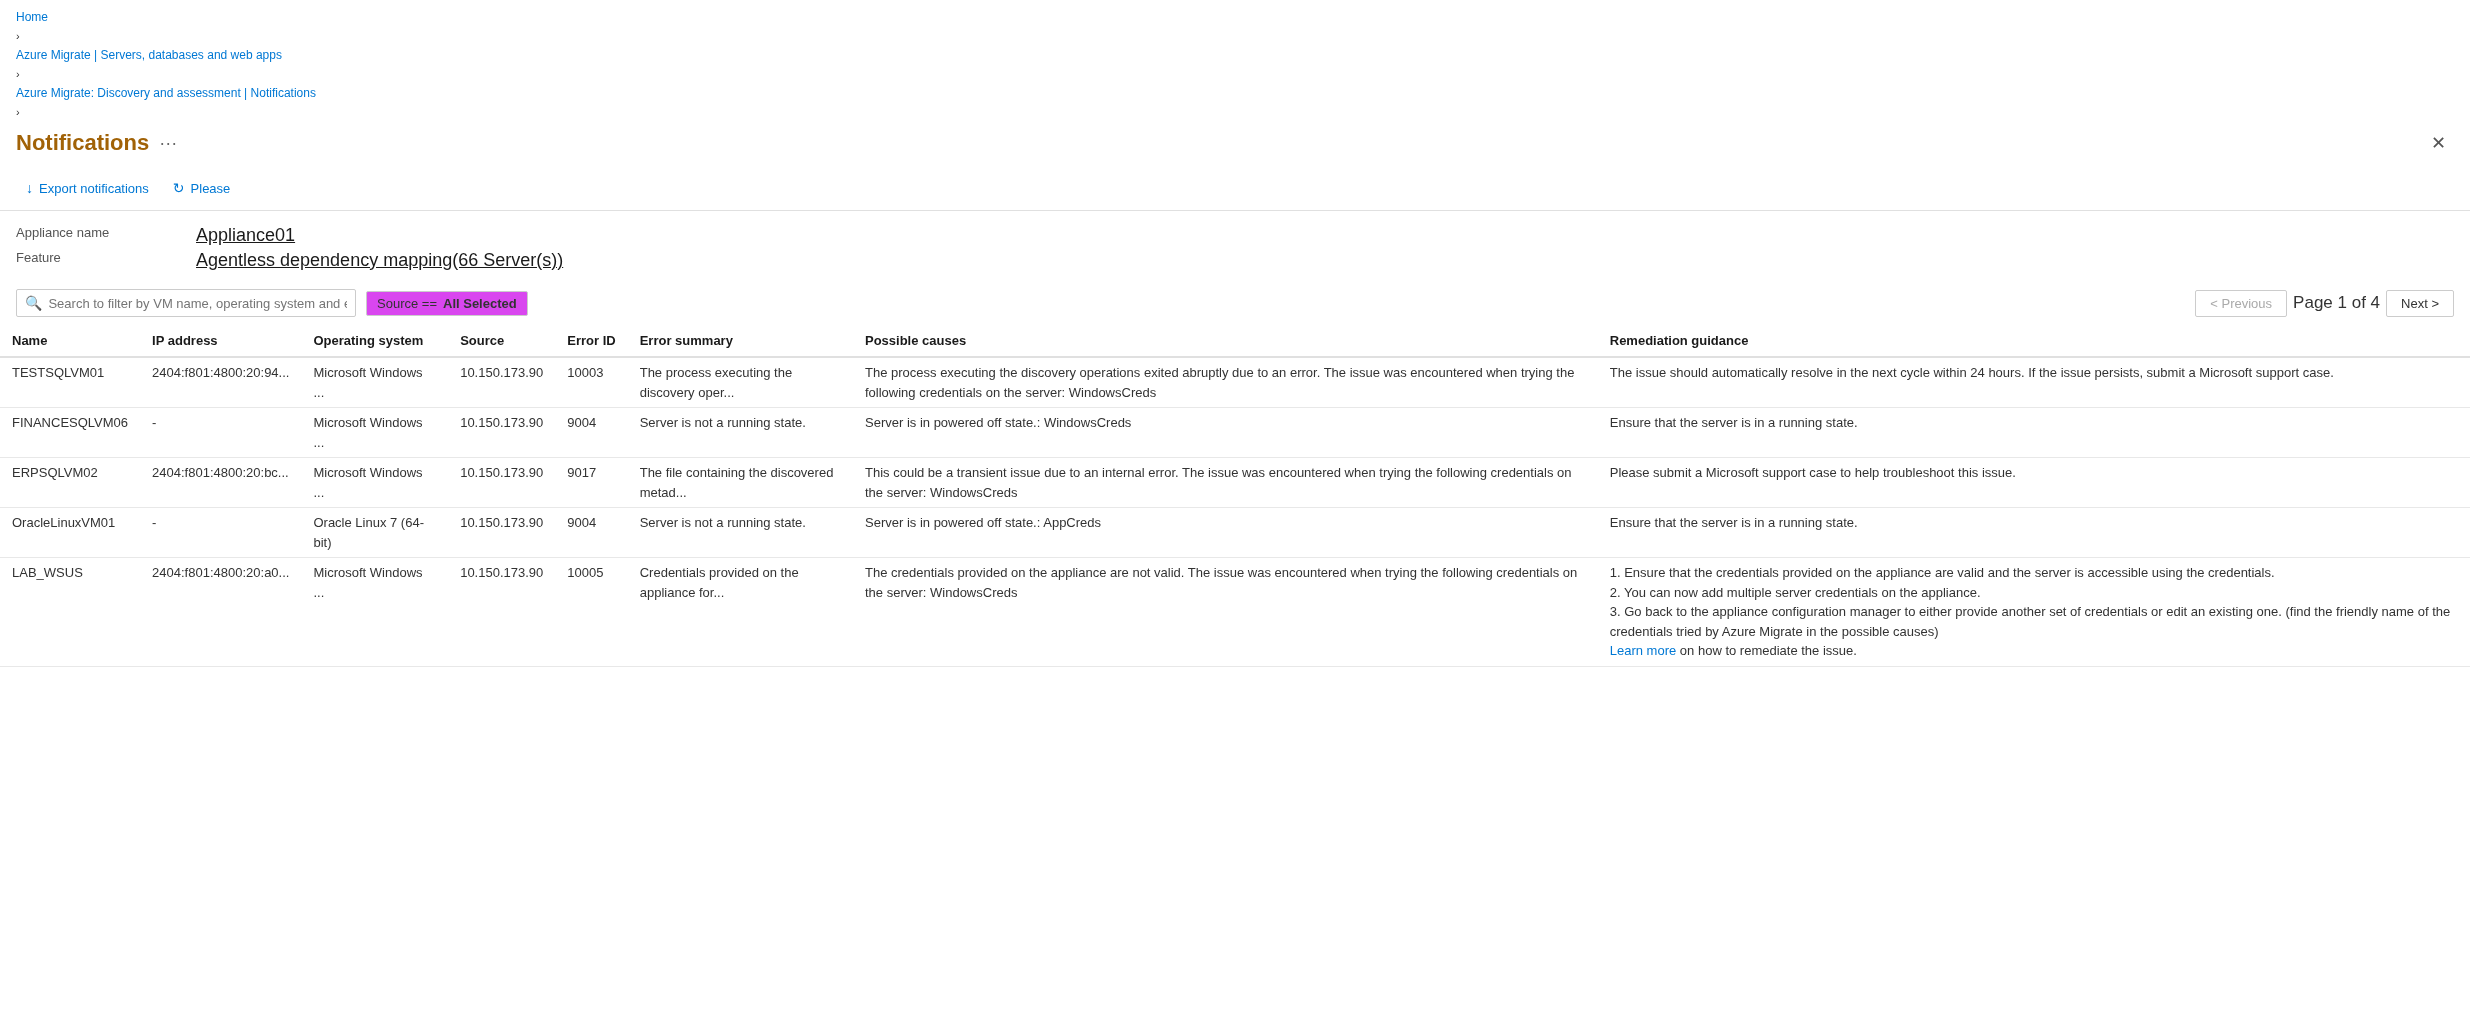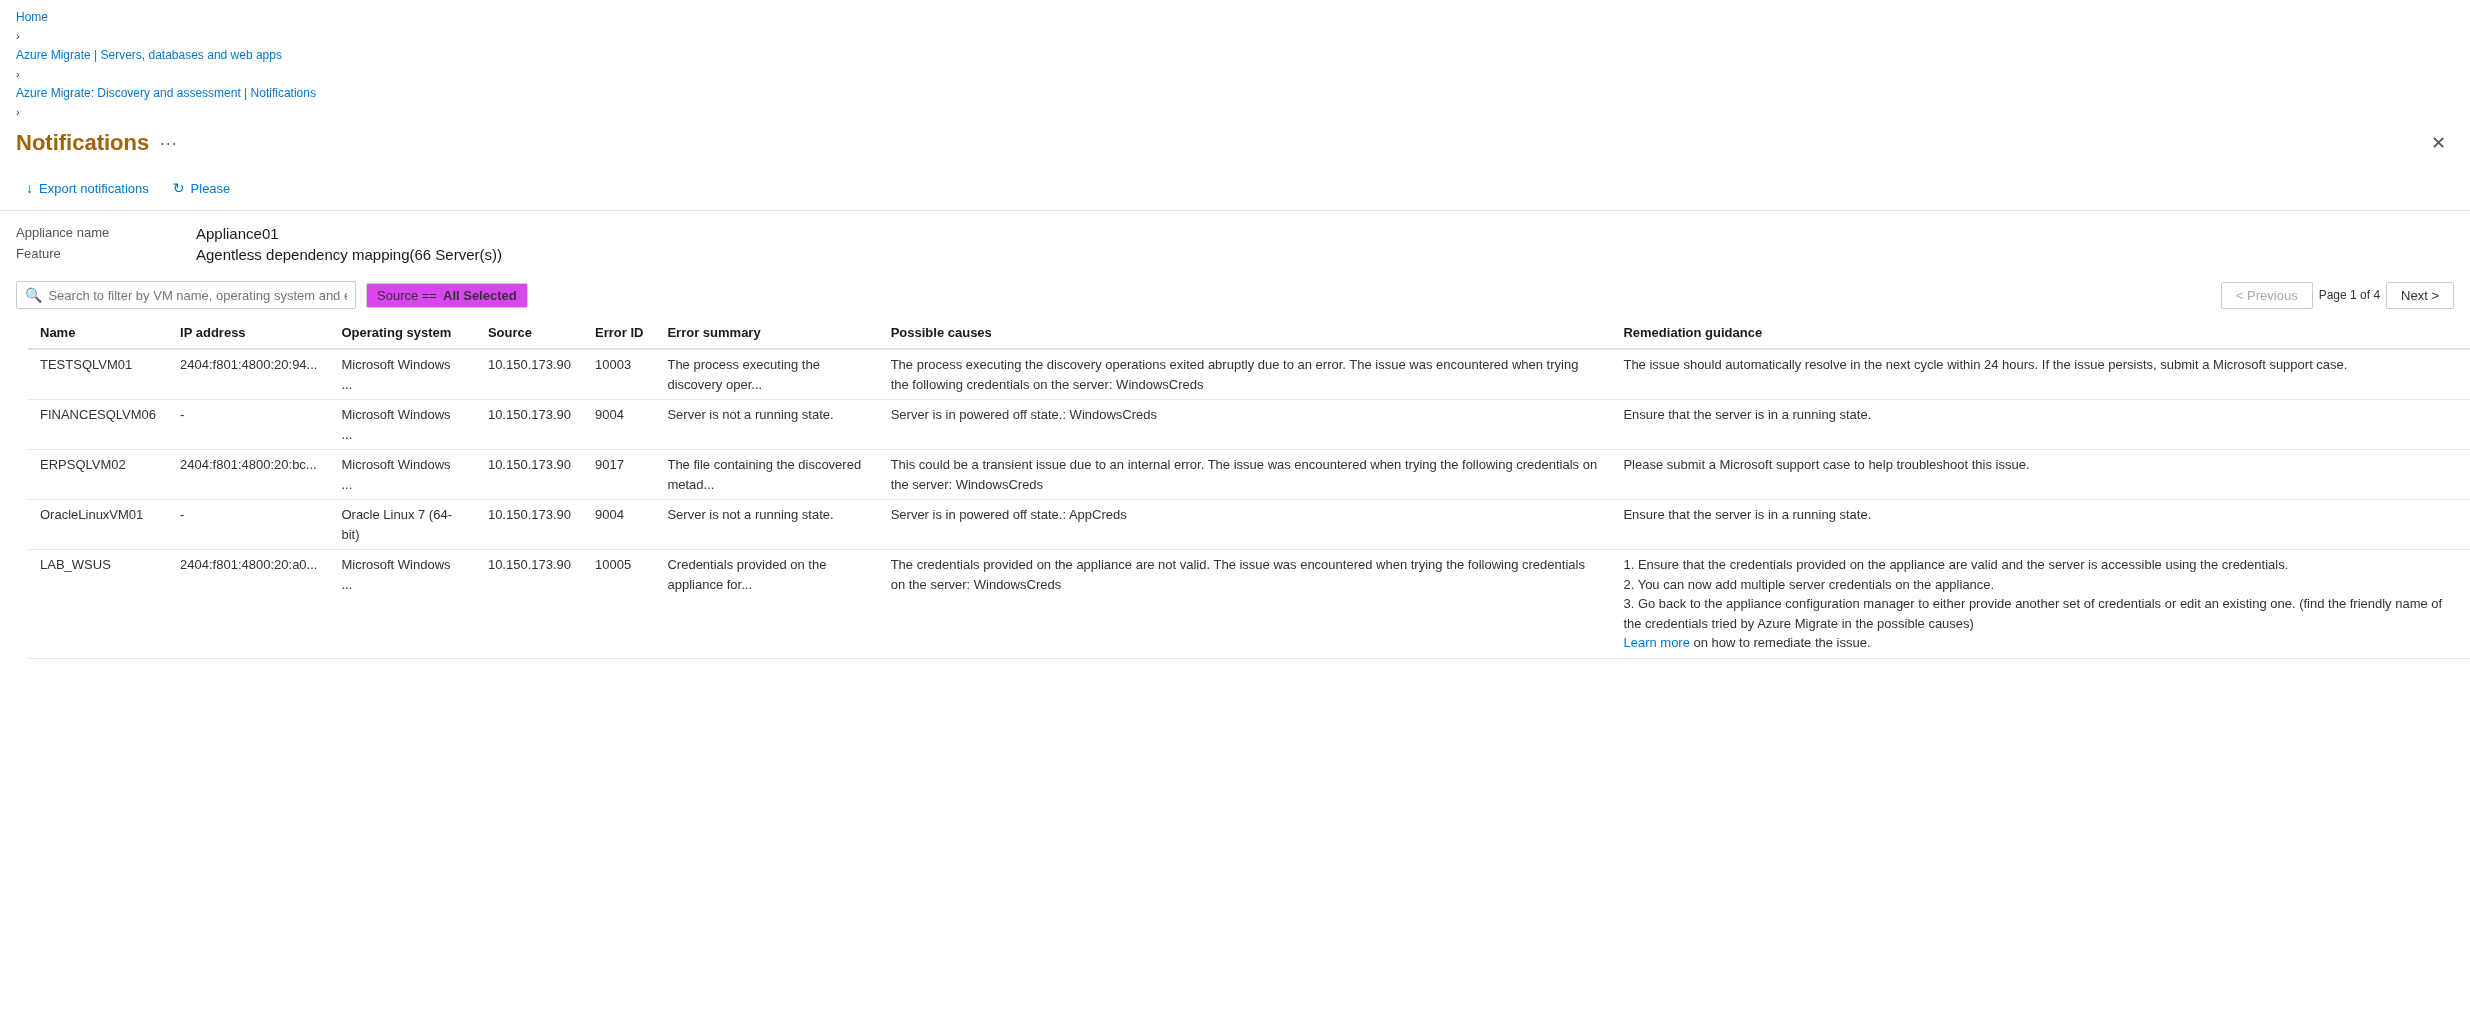--- a/index.html
+++ b/index.html
@@ -14,36 +14,36 @@
     .page-title { font-size: 22px; font-weight: 600; color: #a16207; }
     .page-title-more { color: #666; font-size: 18px; cursor: pointer; }
     .close-btn { margin-left: auto; background: none; border: none; font-size: 18px; cursor: pointer; color: #555; padding: 4px 8px; }
 
     .toolbar { display: flex; align-items: center; gap: 4px; padding: 4px 16px 8px; border-bottom: 1px solid #e0e0e0; }
     .toolbar-btn { display: flex; align-items: center; gap: 6px; background: none; border: none; cursor: pointer; color: #0078d4; font-size: 13px; padding: 6px 10px; border-radius: 2px; }
     .toolbar-icon { font-size: 14px; }
 
     .info-section { padding: 14px 16px 10px; display: grid; grid-template-columns: 180px auto; row-gap: 4px; }
     .info-label { color: #555; font-size: 13px; }
-    .info-value { color: #1a1a1a; font-size: 15px; }
+    .info-value { color: #1a1a1a; font-size: 18px; text-decoration: underline; }
 
     .filter-bar { display: flex; align-items: center; justify-content: space-between; padding: 8px 16px; }
     .filter-left { display: flex; align-items: center; gap: 10px; }
     .search-box { display: flex; align-items: center; border: 1px solid #ccc; border-radius: 2px; padding: 5px 8px; width: 340px; gap: 6px; background: #fff; }
     .search-box input { border: none; outline: none; font-size: 13px; width: 100%; color: #555; background: transparent; }
     .search-icon-span { color: #666; font-size: 14px; }
     .filter-tag { display: flex; align-items: center; gap: 6px; background: #d946ef; border: 1px solid #ccc; padding: 4px 10px; border-radius: 2px; font-size: 13px; }
     .filter-tag-bold { font-weight: 600; }
 
     .pagination { display: flex; align-items: center; gap: 6px; }
-    .page-info { font-size: 12px; color: #333; white-space: nowrap; }
+    .page-info { font-size: 17px; color: #333; white-space: nowrap; }
     .page-btn { border: 1px solid #ccc; background: #fff; padding: 5px 14px; cursor: pointer; font-size: 13px; border-radius: 2px; color: #333; }
     .page-btn:disabled { color: #aaa; cursor: default; }
 
-    .table-container { padding: 0 0; overflow-x: auto; margin-left: 28px; }
+    .table-container { padding: 0 0; overflow-x: auto; }
     table { width: 100%; border-collapse: collapse; font-size: 13px; }
     thead tr { border-bottom: 2px solid #e0e0e0; }
     thead th { text-align: left; padding: 8px 12px; font-weight: 600; color: #1a1a1a; background: #fff; white-space: nowrap; font-size: 13px; }
     tbody tr { border-bottom: 1px solid #e8e8e8; vertical-align: top; }
     tbody td { padding: 5px 12px; color: #333; font-size: 13px; line-height: 1.5; }
 
     .learn-more { color: #0078d4; text-decoration: none; cursor: pointer; }
   </style>
 </head>
 <body>

